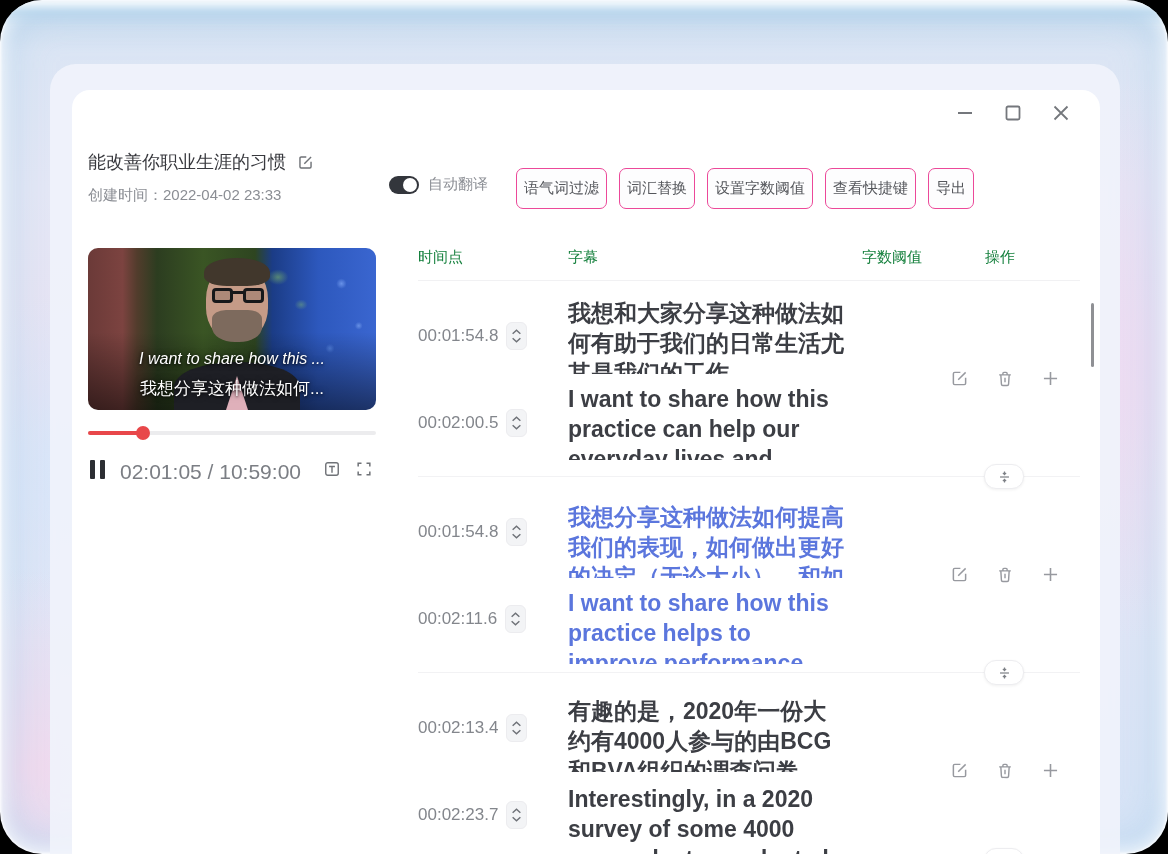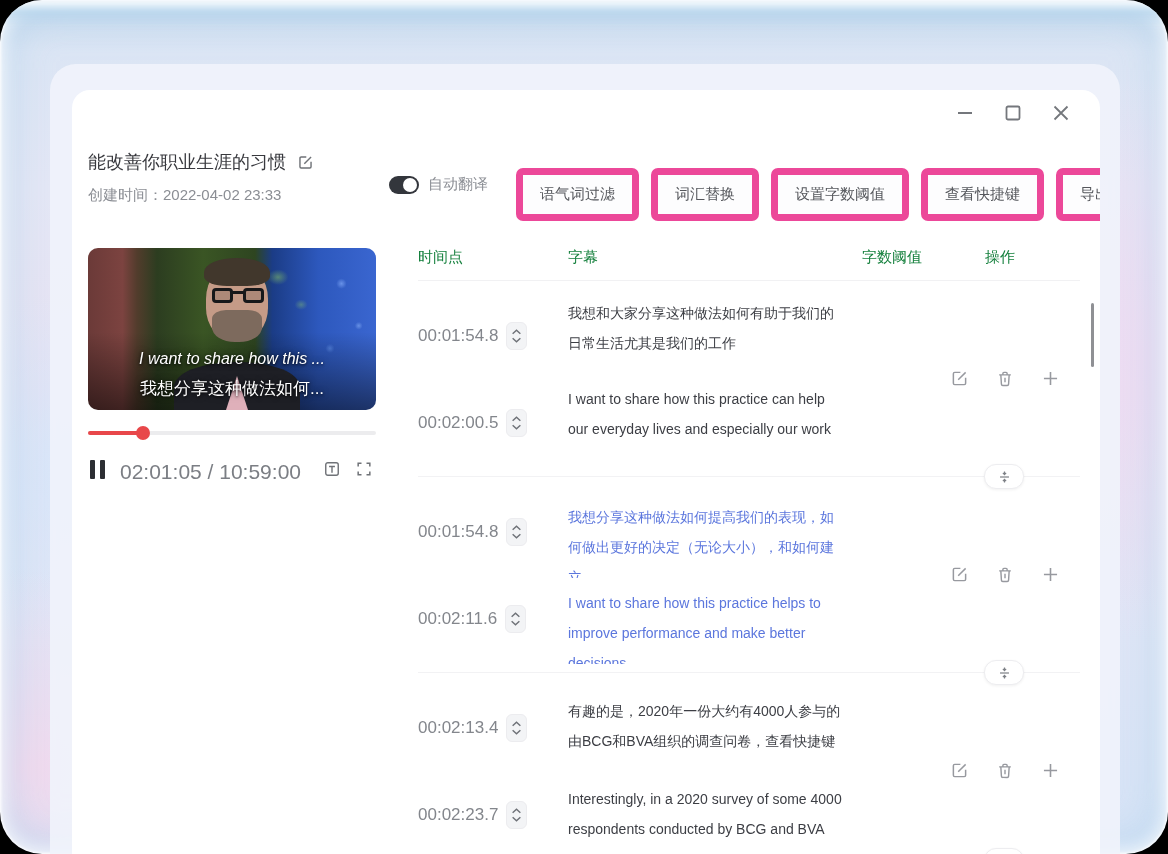--- a/index.html
+++ b/index.html
@@ -48,22 +48,22 @@
   .title .ic{color:#6f7277;display:inline-flex;}
   .created{position:absolute;left:16px;top:96px;font-size:15px;color:#8b8e94;}
 
   .toggle-wrap{position:absolute;left:317px;top:85px;display:flex;align-items:center;gap:9px;}
   .toggle{width:30px;height:18px;border-radius:9px;background:#33363c;position:relative;cursor:pointer;}
   .toggle .knob{position:absolute;top:2px;right:2px;width:14px;height:14px;border-radius:50%;background:#fff;}
   .toggle-label{font-size:15px;color:#8b8e94;}
 
   .btnrow{position:absolute;left:444px;top:78px;display:flex;gap:12px;}
   .hbtn{
-    height:39px;padding:0 17px;display:flex;align-items:center;justify-content:center;
-    border:7px solid #ec4899;border-radius:7px;background:#fdfdfe;
+    height:39px;padding:0 7px;display:flex;align-items:center;justify-content:center;
+    border:1px solid #ec4899;border-radius:7px;background:#fdfdfe;
     font-size:15px;color:#55575c;cursor:pointer;white-space:nowrap;
   }
 
   
   .video{
     position:absolute;left:16px;top:158px;width:288px;height:162px;border-radius:10px;overflow:hidden;
     background:
       linear-gradient(180deg, transparent 52%, rgba(0,0,0,.5) 100%),
       radial-gradient(16px 12px at 66% 18%, rgba(130,190,100,.55), transparent 65%),
       radial-gradient(12px 10px at 58% 40%, rgba(110,170,80,.45), transparent 65%),
@@ -105,21 +105,21 @@
 
   .timecell{position:absolute;left:346px;display:flex;align-items:center;gap:8px;}
   .timecell .tc{font-size:17px;color:#83868c;}
   .stepper{
     width:21px;height:28px;border-radius:6px;background:#f3f4f6;border:1px solid #ececef;
     display:flex;flex-direction:column;align-items:center;justify-content:center;gap:2px;
     color:#6e7177;cursor:pointer;box-sizing:border-box;
   }
   .subtext{
     position:absolute;left:496px;width:276px;height:76px;overflow:hidden;
-    font-size:14px;line-height:30px;color:#3c3e44;word-break:break-word;
+    font-size:23px;line-height:30px;color:#3c3e44;word-break:break-word;font-weight:bold;
   }
   .subtext.blue{color:#5b76dd;}
   .ops{position:absolute;left:877px;width:112px;display:flex;justify-content:space-between;color:#97999f;}
   .opbtn{width:21px;height:21px;display:flex;align-items:center;justify-content:center;cursor:pointer;}
 
   .divline{position:absolute;left:346px;width:662px;height:1px;background:#f2f2f4;}
   .mergepill{
     position:absolute;left:912px;width:38px;height:23px;border-radius:12px;background:#fff;
     border:1px solid #ededf0;box-shadow:0 1px 3px rgba(0,0,0,.06);
     display:flex;align-items:center;justify-content:center;color:#7d8086;cursor:pointer;

